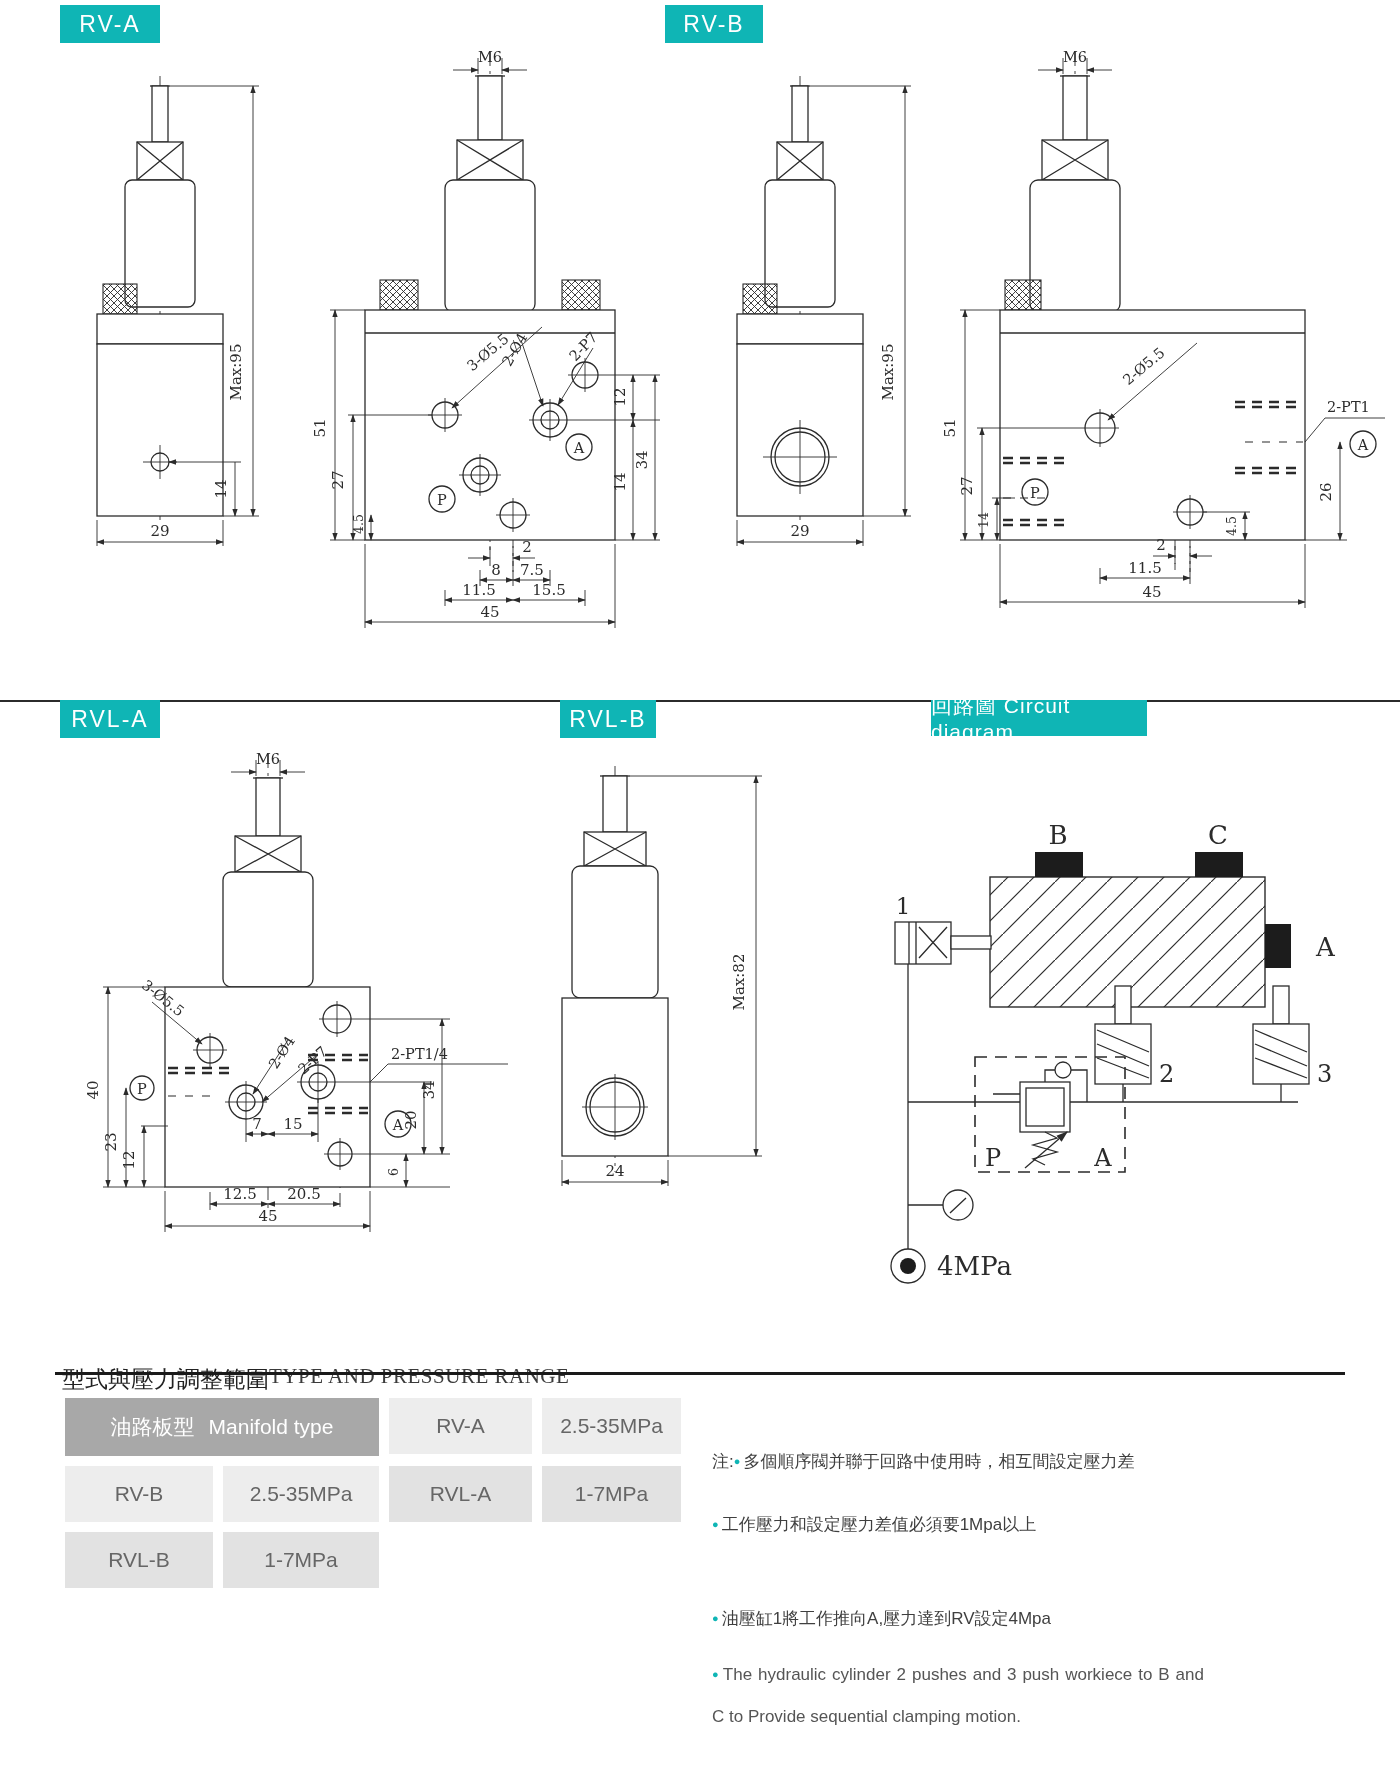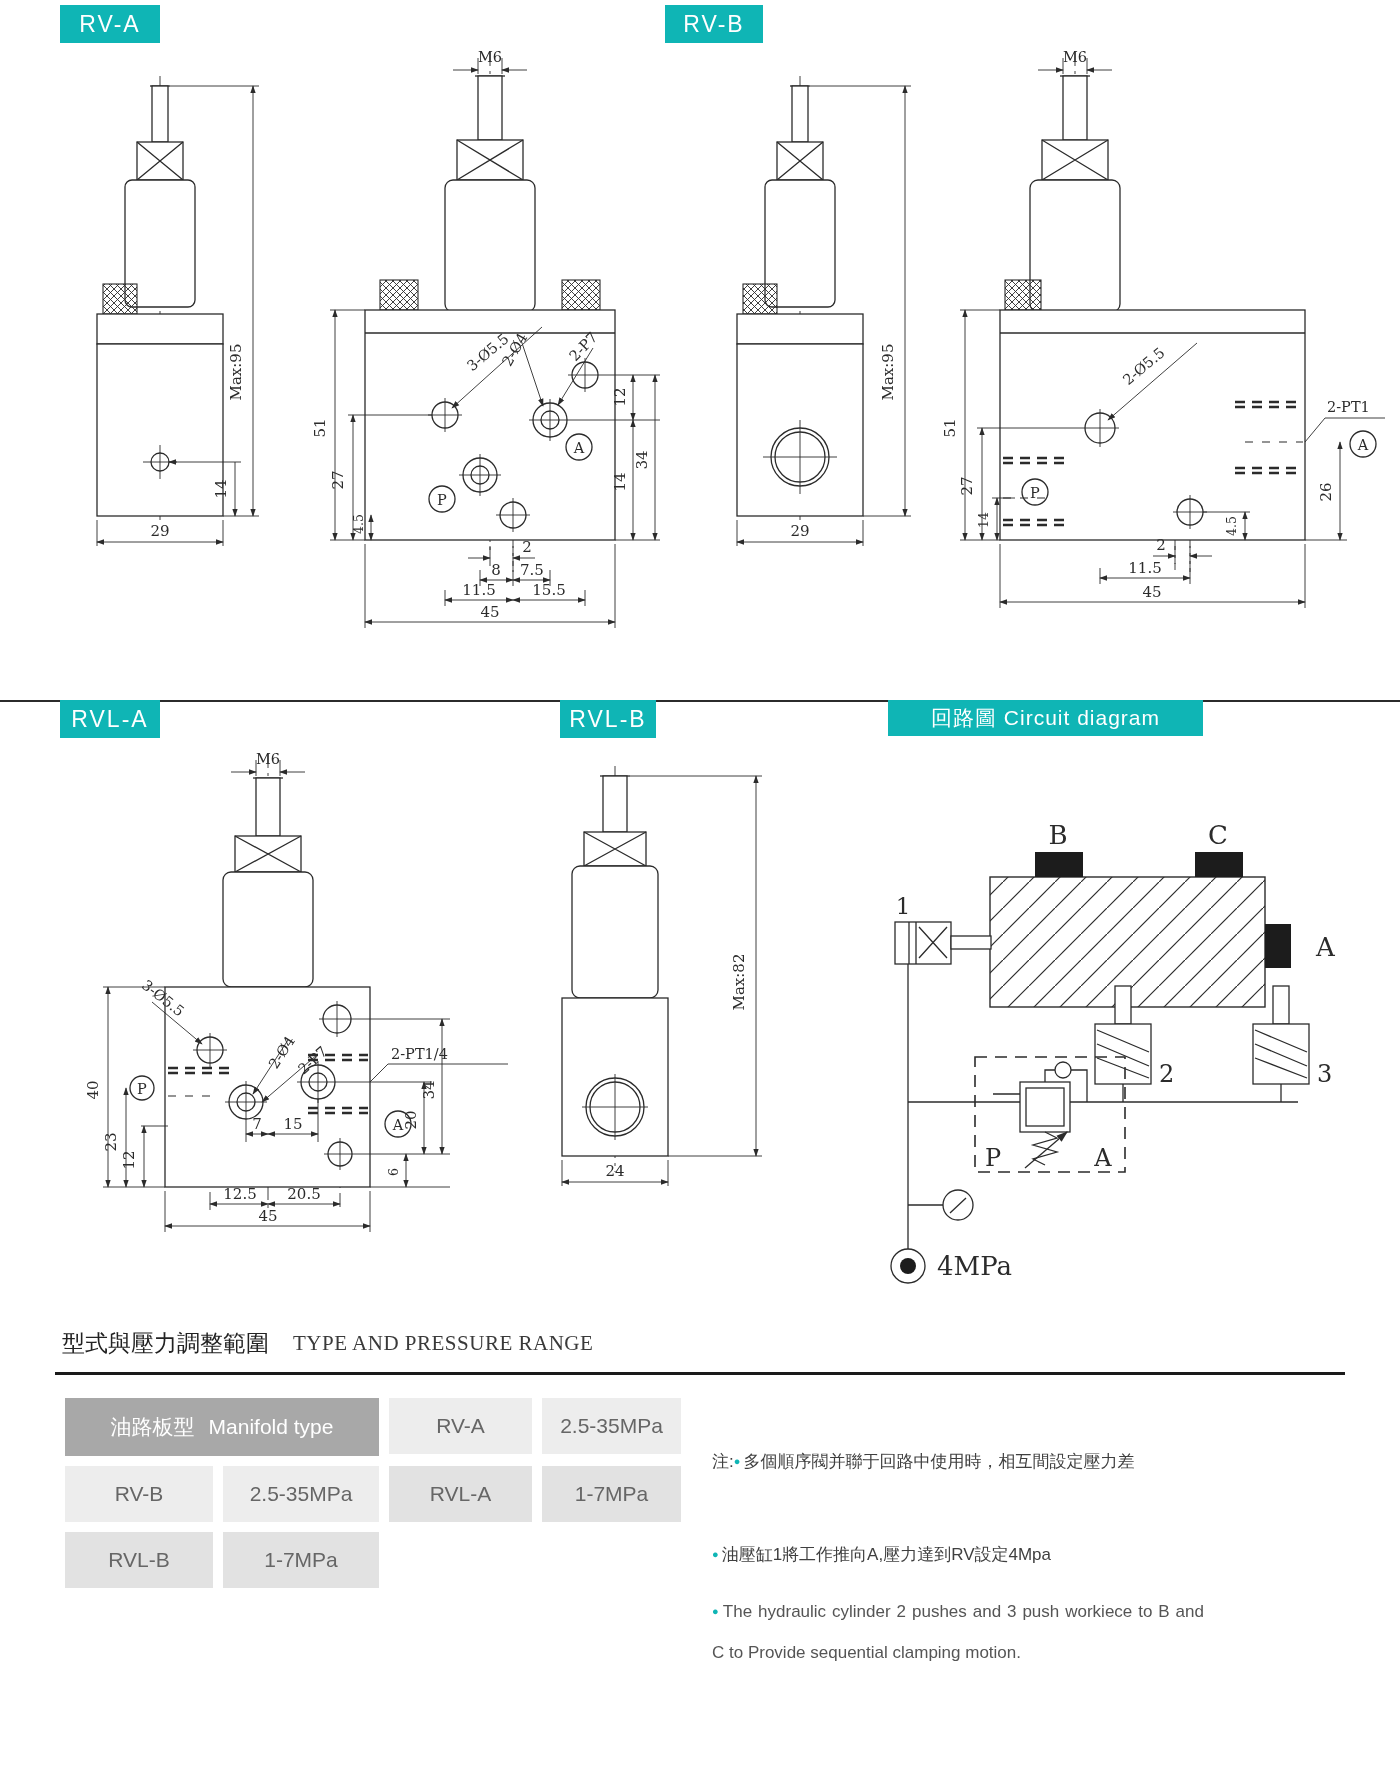--- a/index.html
+++ b/index.html
@@ -18,21 +18,21 @@
   svg .dim{stroke:#2b2b2b;stroke-width:0.9;fill:none;}
   svg .hid{stroke:#2b2b2b;stroke-width:2.4;fill:none;stroke-dasharray:10 7;}
   svg .hid2{stroke:#2b2b2b;stroke-width:1.2;fill:none;stroke-dasharray:8 9;}
   svg .kn{fill:url(#knurl);stroke:#2b2b2b;stroke-width:1.1;}
   svg .ha{fill:url(#hatch);stroke:#2b2b2b;stroke-width:1.4;}
   svg .blk{fill:#1c1c1c;stroke:none;}
   svg text.dt{font-family:"DejaVu Serif",serif;font-size:15px;fill:#2b2b2b;text-anchor:middle;}
   svg text.dts{font-family:"DejaVu Serif",serif;font-size:12.5px;fill:#2b2b2b;text-anchor:middle;}
   svg text.lbl{font-family:"DejaVu Serif",serif;font-size:14.5px;fill:#2b2b2b;text-anchor:middle;}
   svg text.big{font-family:"DejaVu Serif",serif;font-size:26px;fill:#2b2b2b;text-anchor:middle;}
-  .sec-title{position:absolute;display:flex;align-items:center;gap:24px;}
+  .sec-title{position:absolute;display:flex;align-items:flex-start;margin-top:36px;}
   .sec-title .zh{font-size:23px;color:#222;}
   .sec-title .en{font-size:21px;color:#3a3a3a;letter-spacing:0.5px;font-family:Liberation Serif, serif;}
   .ptable{position:absolute;display:grid;grid-template-columns:148px 156px 143px 139px;gap:10px;}
   .ptable .hcell{grid-column:span 2;background:#a8a8a8;color:#fff;height:58px;display:flex;
                  align-items:center;justify-content:center;gap:14px;font-size:21px;}
   .ptable .cell{height:56px;display:flex;align-items:center;justify-content:center;
                 font-size:21px;color:#666;}
   .r1{background:#ededed;} .r2{background:#e2e2e2;}
   .notes{position:absolute;width:492px;font-size:17px;color:#3f3f3f;}
   .notes .ln-zh{line-height:1.55;margin-bottom:14px;margin-top:37px;}
@@ -65,21 +65,21 @@
   <div class="badge" style="left:665px;top:5px;width:98px;height:38px">
       <span>RV-B</span>
     </div>
   <div class="divider" style="top:700px"></div>
   <div class="badge" style="left:60px;top:700px;width:100px;height:38px">
       <span>RVL-A</span>
     </div>
   <div class="badge" style="left:560px;top:700px;width:96px;height:38px">
       <span>RVL-B</span>
     </div>
-  <div class="banner" style="left:888px;top:700px;width:315px;height:36px">
+  <div class="banner" style="left:931px;top:700px;width:216px;height:36px">
       <span>回路圖 Circuit diagram</span>
     </div>
 
   <svg class="draw" style="left:65px;top:72px" width="210" height="485" viewBox="0 0 210 485">
     <g>
       <path class="cl" d="M95 4 V448"></path>
       <path class="ln" d="M85 14 H105"></path>
       <rect class="fl" x="87" y="14" width="16" height="56"></rect>
       <rect class="fl" x="72" y="70" width="46" height="38"></rect>
       <path class="ln" d="M72 70 L118 108 M72 108 L118 70"></path>
@@ -440,20 +440,23 @@
     <div class="cell r2">RVL-A</div>
     <div class="cell r2">1-7MPa</div>
     <div class="cell r2">RVL-B</div>
     <div class="cell r2">1-7MPa</div>
   </div>
 
   <div class="notes" style="left:712px;top:1412px">
     <div class="ln-zh">
       <span>注:</span><span class="dot">●</span><span>多個順序閥并聯于回路中使用時，相互間設定壓力差</span>
     </div>
+    <div class="ln-zh">
+      <span class="dot">●</span><span>工作壓力和設定壓力差值必須要1Mpa以上</span>
+    </div>
     <div class="gap"></div>
     <div class="ln-zh" style="margin-bottom:6px">
       <span class="dot">●</span><span>油壓缸1將工作推向A,壓力達到RV設定4Mpa</span>
     </div>
     <div class="gap"></div>
     <div class="en">
       <span class="dot">●</span><span>The hydraulic cylinder 2 pushes and 3 push workiece to B and C to Provide sequential clamping motion.</span>
     </div>
   </div>
 

